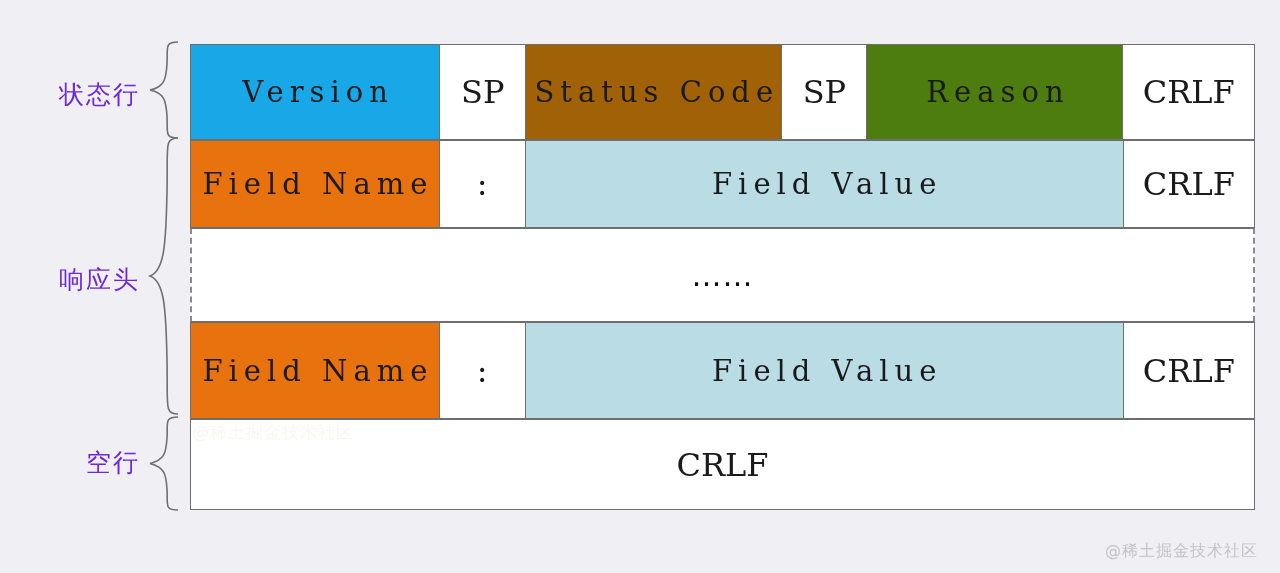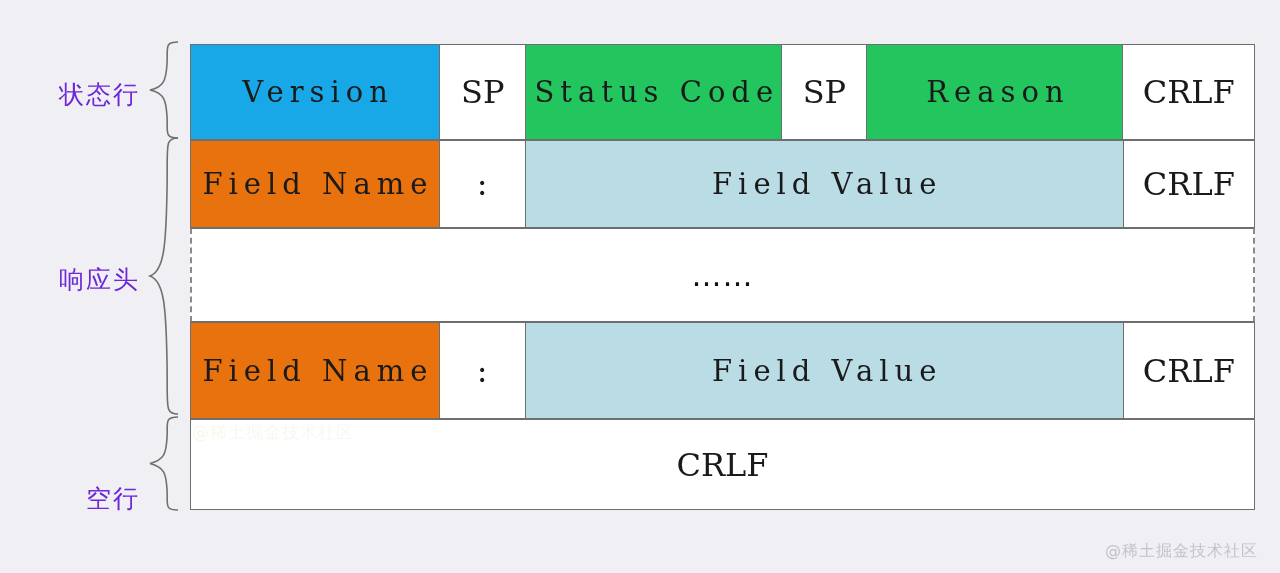--- a/index.html
+++ b/index.html
@@ -27,21 +27,21 @@
     position: absolute;
     font-family: "DejaVu Sans", sans-serif;
     font-size: 25px;
     color: #6d28d9;
     letter-spacing: 2px;
     white-space: nowrap;
     text-align: right;
   }
   #label-status-line { left: 20px; top: 78px; width: 120px; }
   #label-response-headers { left: 10px; top: 263px; width: 130px; }
-  #label-blank-line { left: 20px; top: 446px; width: 120px; margin-top: 36px; }
+  #label-blank-line { left: 20px; top: 446px; width: 120px; }
 
   
   .brace-svg { position: absolute; }
   #brace-status-line { left: 146px; top: 40px; }
   #brace-response-headers { left: 146px; top: 136px; }
   #brace-blank-line { left: 146px; top: 415px; }
 
   
   #table {
     position: absolute;
@@ -78,23 +78,23 @@
   }
   .serif {
     font-family: "DejaVu Serif", serif;
     font-size: 32px;
   }
 
   
   #row-status-line { top: 0; height: 96px; }
   #cell-version      { width: 253px; background: #18a8e8; }
   #cell-sp-1         { width: 88px;  background: #ffffff; }
-  #cell-status-code  { width: 260px; background: #22c55e; }
+  #cell-status-code  { width: 260px; background: #a16207; }
   #cell-sp-2         { width: 87px;  background: #ffffff; }
-  #cell-reason       { width: 260px; background: #22c55e; }
+  #cell-reason       { width: 260px; background: #4d7c0f; }
   #cell-crlf-1       { width: 134px; background: #ffffff; }
 
   
   #row-header-first { top: 96px; height: 88px; }
   #cell-field-name-1  { width: 253px; background: #e8720d; }
   #cell-colon-1       { width: 88px;  background: #ffffff; }
   #cell-field-value-1 { width: 607px; background: #b9dce5; }
   #cell-crlf-2        { width: 134px; background: #ffffff; }
 
   

